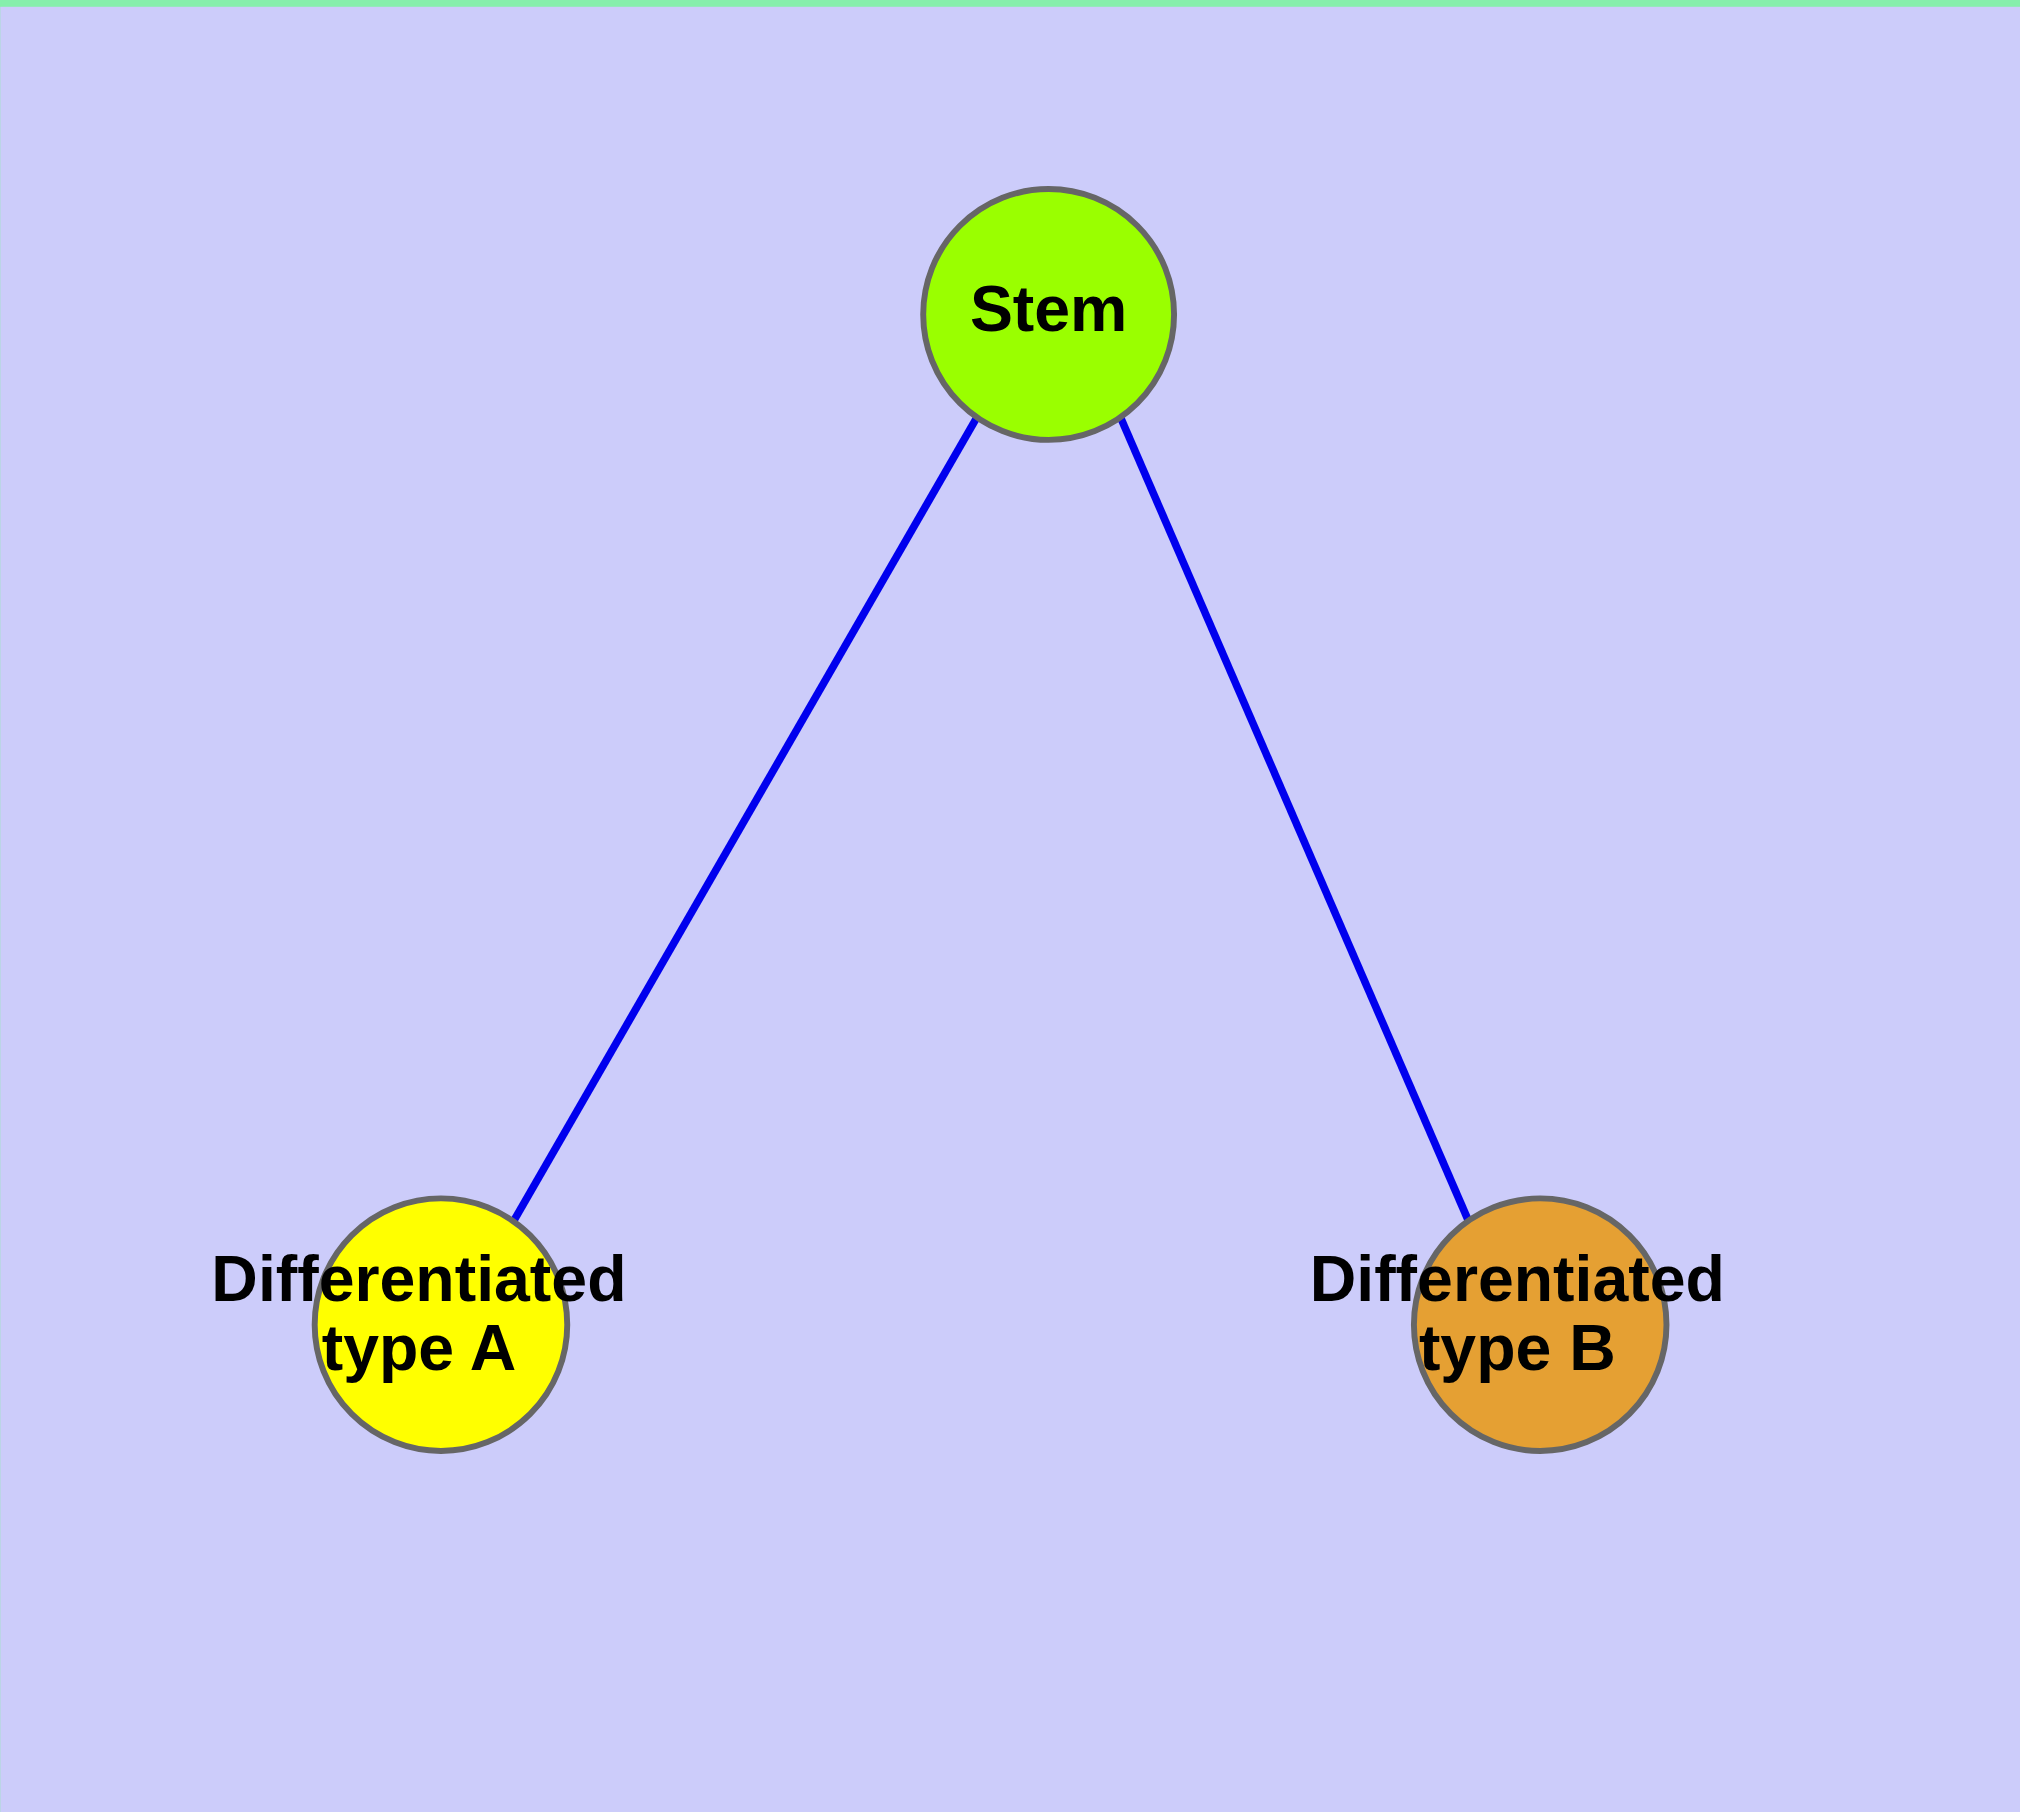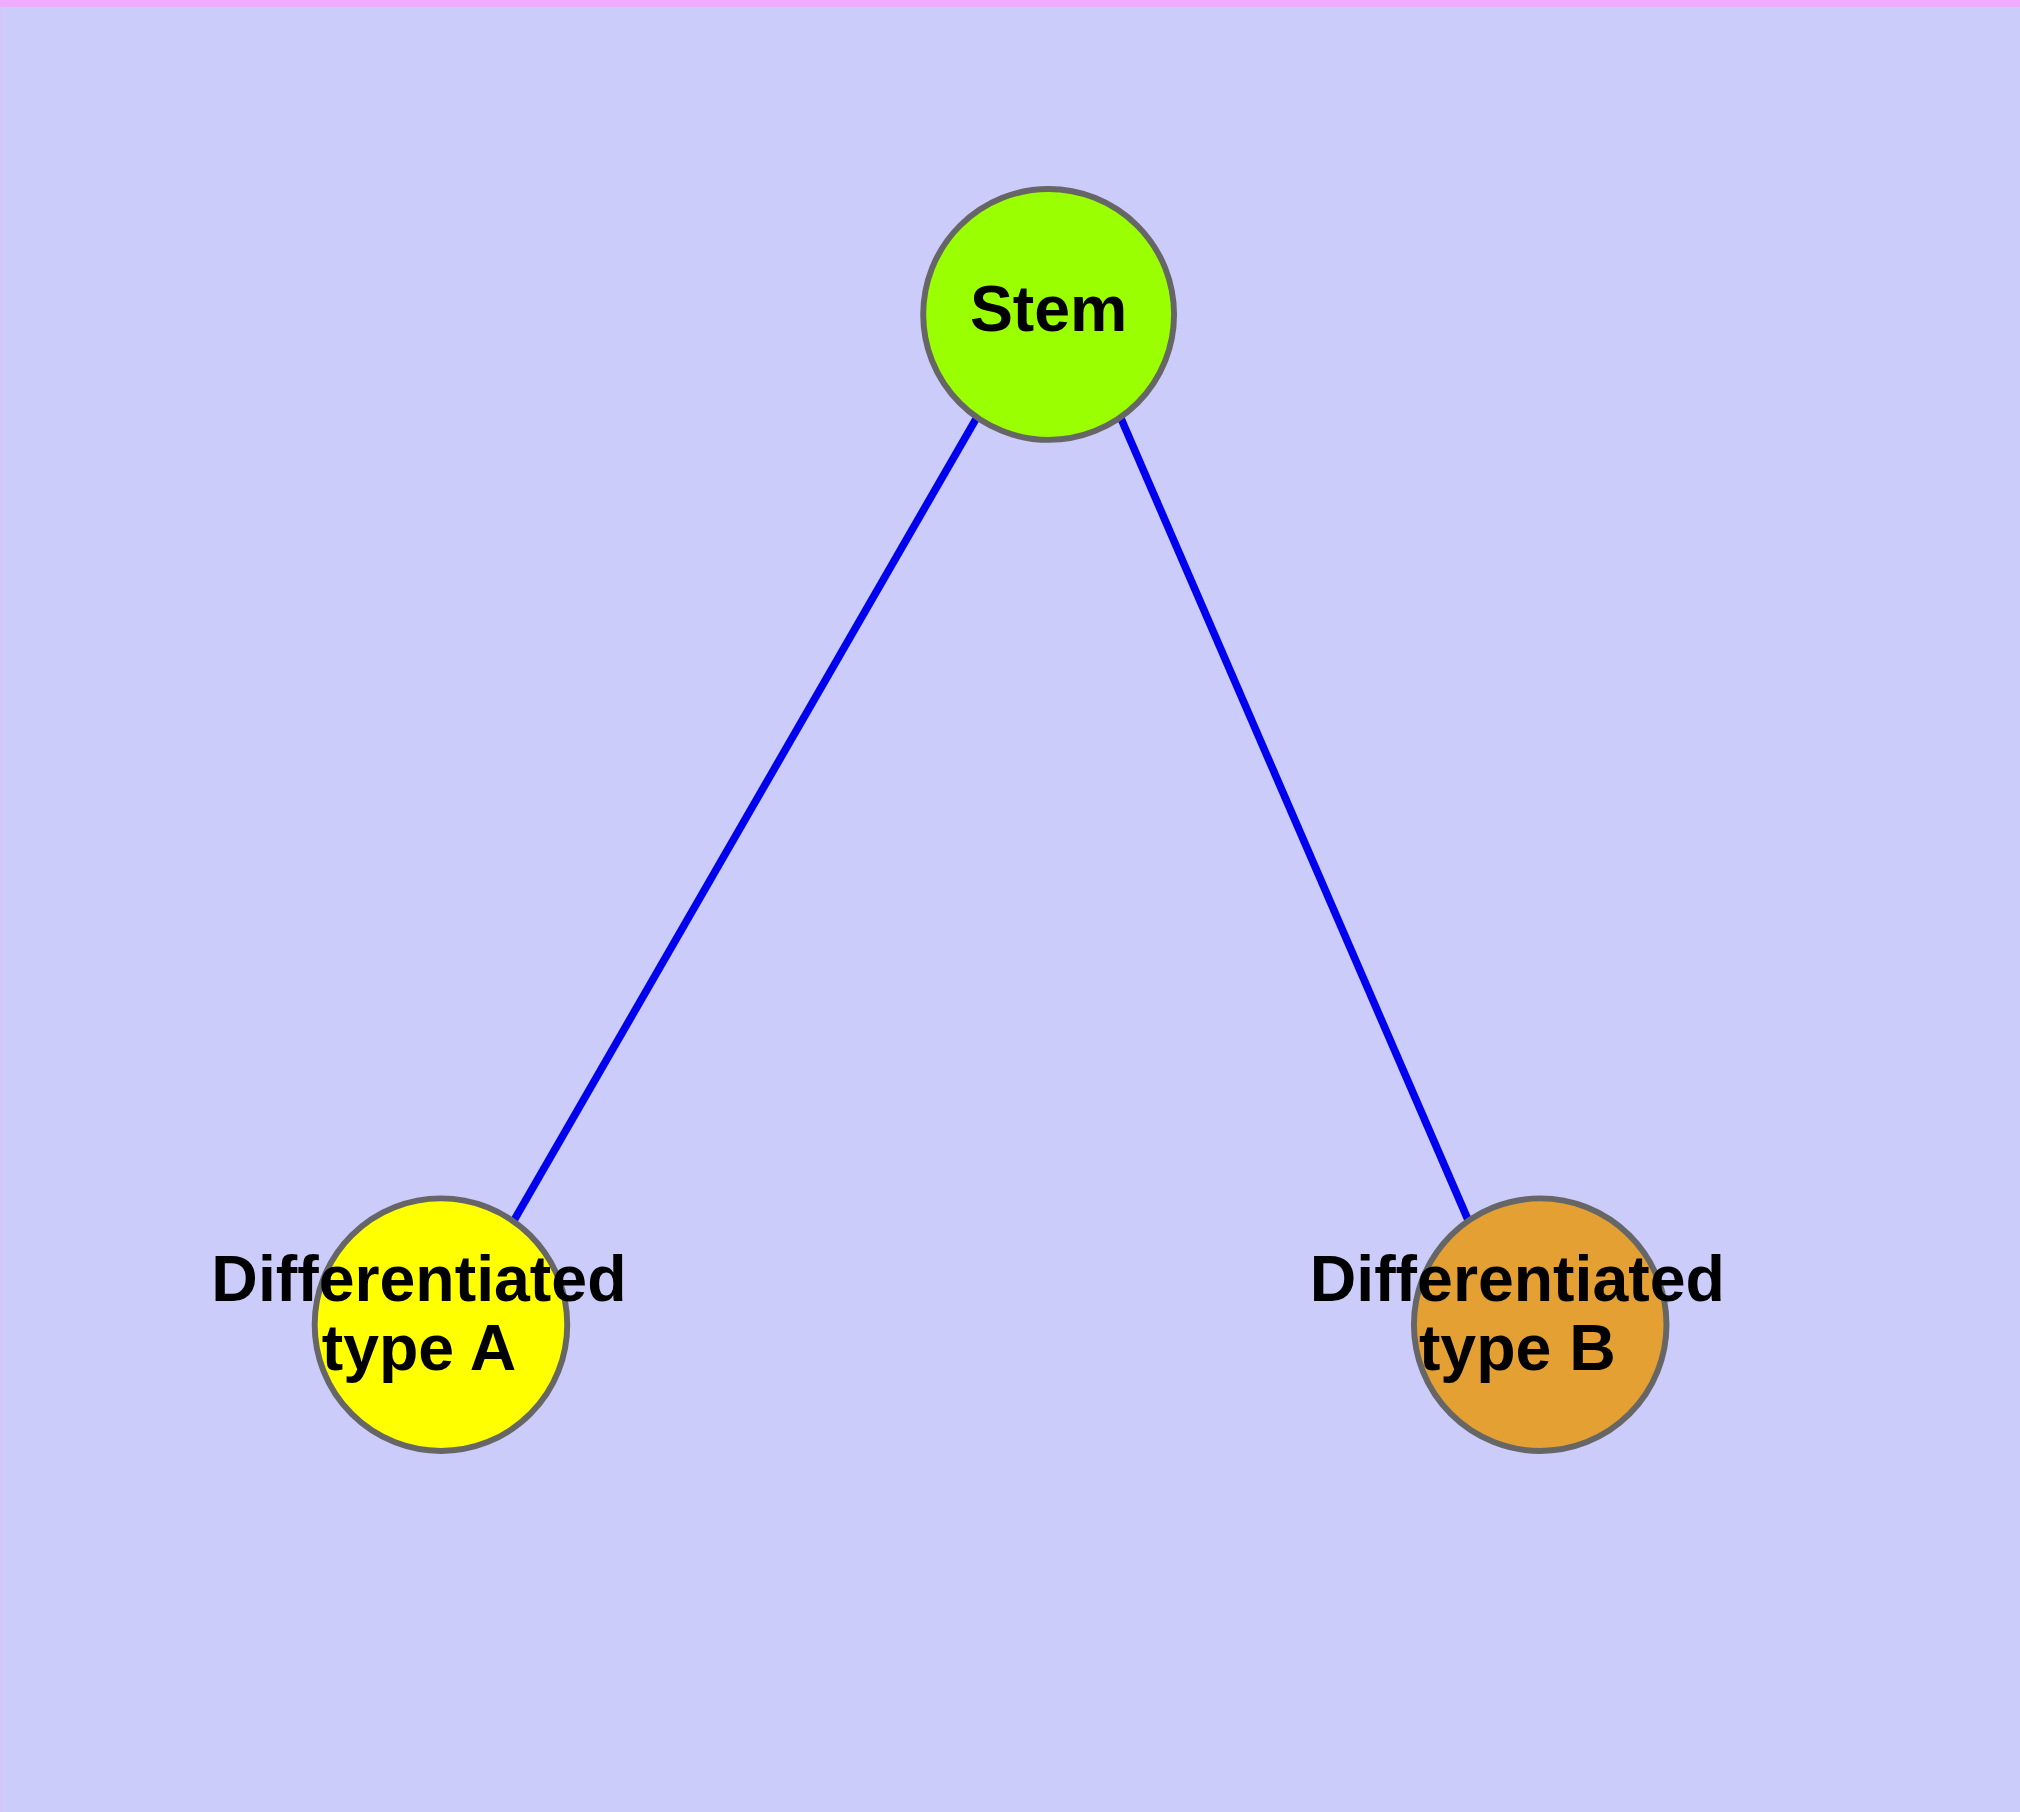--- a/index.html
+++ b/index.html
@@ -7,21 +7,21 @@
     padding: 0;
     background: #ffffff;
   }
   body {
     font-family: "Liberation Sans", sans-serif;
   }
   #canvas {
     position: relative;
     width: 2021px;
     height: 1812px;
-    background: #f0abfc;
+    background: #86efac;
     overflow: hidden;
   }
   #graph-svg {
     position: absolute;
     left: 0;
     top: 0;
     width: 2021px;
     height: 1812px;
     display: block;
   }

